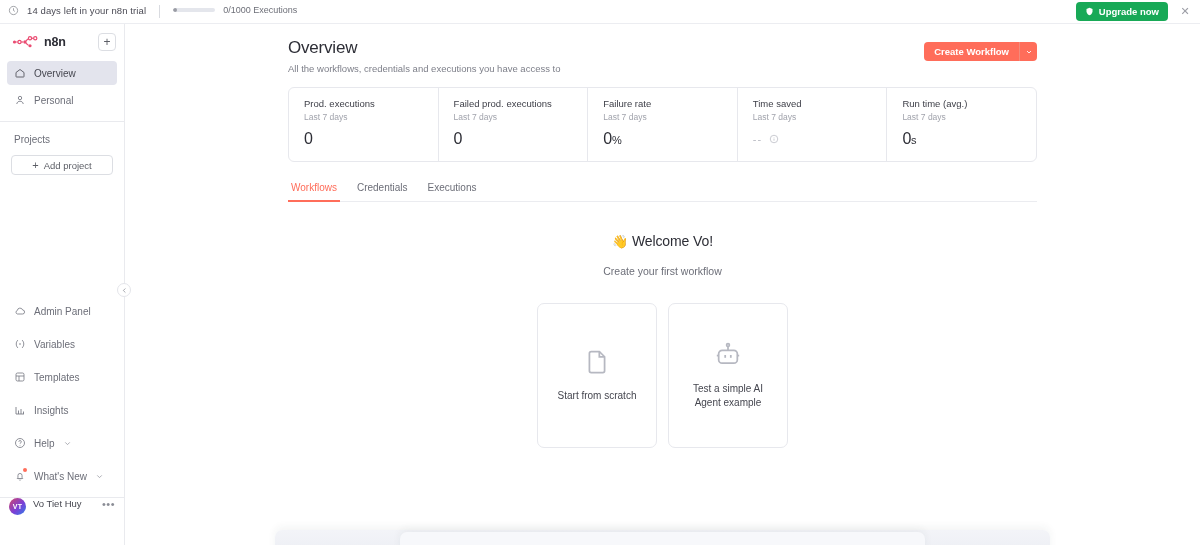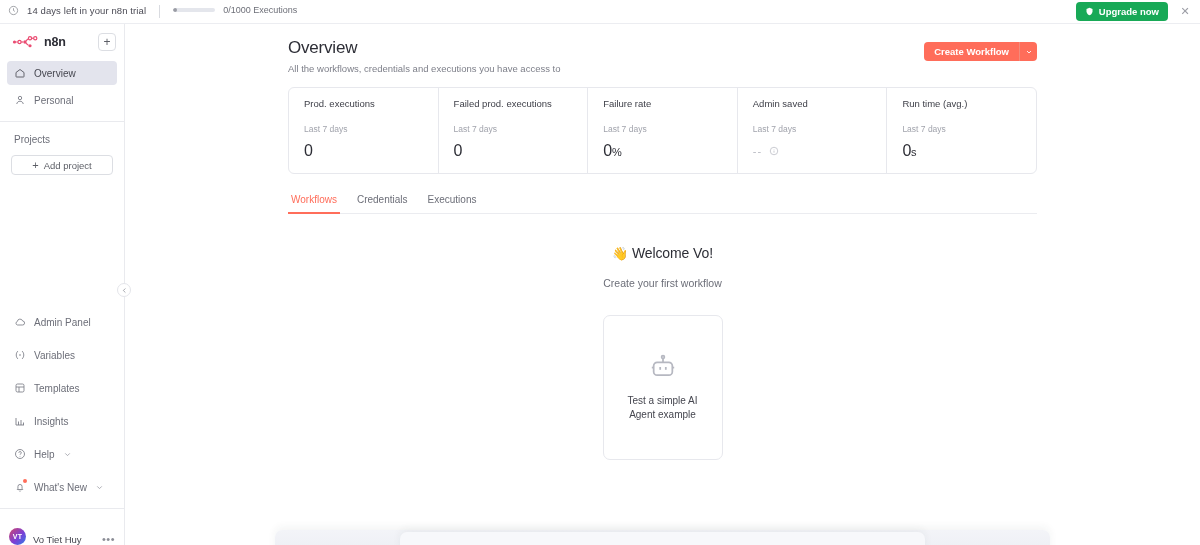--- a/index.html
+++ b/index.html
@@ -83,21 +83,21 @@
   .sb-spacer { flex: 1; }
   .sb-bottom { padding: 0 7px 0 7px; }
   .sb-bottom .sb-item { margin-bottom: 9px; }
   .chev { margin-left: auto; width: 9px; height: 9px; color: #9b9da5; display: block; }
   .dot-badge {
     position: absolute; width: 4px; height: 4px; border-radius: 50%;
     background: #ff6d5a; left: 16px; top: 4px;
   }
 
   .sb-user {
-    border-top: 1px solid #e9eaee; height: 37px; display: flex; align-items: flex-end;
+    border-top: 1px solid #e9eaee; height: 48px; display: flex; align-items: flex-start;
     gap: 7px; padding: 0 9px; cursor: pointer;
   }
   .avatar {
     width: 17px; height: 17px; border-radius: 50%;
     background: linear-gradient(135deg, #d2456b 0%, #7b3fd6 55%, #2f7fe8 100%);
     color: #fff; font-size: 7px; font-weight: 700;
     display: flex; align-items: center; justify-content: center; letter-spacing: .2px;
   }
   .user-name { font-size: 9.5px; color: #45464f; }
   .user-dots { margin-left: auto; color: #8a8c95; font-size: 11px; letter-spacing: .5px; }
@@ -133,21 +133,21 @@
   .create-caret svg { width: 8px; height: 8px; display: block; }
 
   
   .stats {
     margin-top: 13px; border: 1px solid #e7e8ed; border-radius: 6px;
     background: #fff; display: flex; overflow: hidden;
   }
   .stat { flex: 1; padding: 10px 14px 13px 15px; border-left: 1px solid #e7e8ed; }
   .stat:first-child { border-left: none; }
   .stat-title { font-size: 9.5px; color: #3f4049; }
-  .stat-sub { font-size: 8.5px; color: #a1a3ac; margin-top: 15px; }
+  .stat-sub { font-size: 8.5px; color: #a1a3ac; margin-top: 3px; }
   .stat-value { font-size: 16px; color: #2d2e36; margin-top: 8px; letter-spacing: -.2px; }
   .stat-value .unit { font-size: 11px; }
   .stat-empty { display: flex; align-items: center; gap: 7px; margin-top: 11px; }
   .stat-dash { color: #b9bbc3; font-size: 11px; letter-spacing: 1px; }
   .info-ico { width: 10px; height: 10px; color: #b9bbc3; display: block; }
 
   
   .tabs { margin-top: 20px; display: flex; gap: 14px; border-bottom: 1px solid #ebecf0; text-align: right; }
   .tab {
     font-size: 10px; color: #6c6e78; padding: 0 3px 7px 3px; cursor: pointer;
@@ -405,21 +405,21 @@
 
             <div class="stat">
               <div class="stat-title">Failure rate</div>
               <div class="stat-sub">Last 7 days</div>
               <div class="stat-value">
                 <span>0</span><span class="unit">%</span>
               </div>
             </div>
 
             <div class="stat">
-              <div class="stat-title">Admin saved</div>
+              <div class="stat-title">Time saved</div>
               <div class="stat-sub">Last 7 days</div>
               <div class="stat-empty">
                 <span class="stat-dash">--</span>
                 <span>
                   <svg class="info-ico" viewBox="0 0 24 24" fill="none" stroke="currentColor" stroke-width="1.8">
                     <circle cx="12" cy="12" r="9"></circle>
                       <path d="M12 11v5"></path>
                       <circle cx="12" cy="8" r=".9" fill="currentColor" stroke="none"></circle>
                   </svg>
                 </span>
@@ -443,20 +443,29 @@
 
           <section class="welcome">
             <div class="welcome-title">
               <span class="wave">👋</span>
               <span>Welcome Vo!</span>
             </div>
             <div class="welcome-sub">Create your first workflow</div>
 
             <div class="cards">
 
+              <div class="card">
+                <span>
+                  <svg class="card-ico" viewBox="0 0 24 24" fill="none" stroke="currentColor" stroke-width="1.5">
+                    <path d="M14 3H7a1.5 1.5 0 0 0-1.5 1.5v15A1.5 1.5 0 0 0 7 21h10a1.5 1.5 0 0 0 1.5-1.5V7.5z"></path>
+                    <path d="M14 3v4.5h4.5"></path>
+                  </svg>
+                </span>
+                <span class="card-label">Start from scratch</span>
+              </div>
 
               <div class="card">
                 <span>
                   <svg class="card-ico" viewBox="0 0 24 24" fill="none" stroke="currentColor" stroke-width="1.5">
                     <rect x="4" y="8" width="16" height="11" rx="3"></rect>
                     <path d="M12 8V4.5"></path>
                       <circle cx="12" cy="3.4" r="1.2"></circle>
                     <path d="M4 12.5H2.4"></path>
                       <path d="M20 12.5h1.6"></path>
                     <path d="M9.6 12v2.4"></path>

